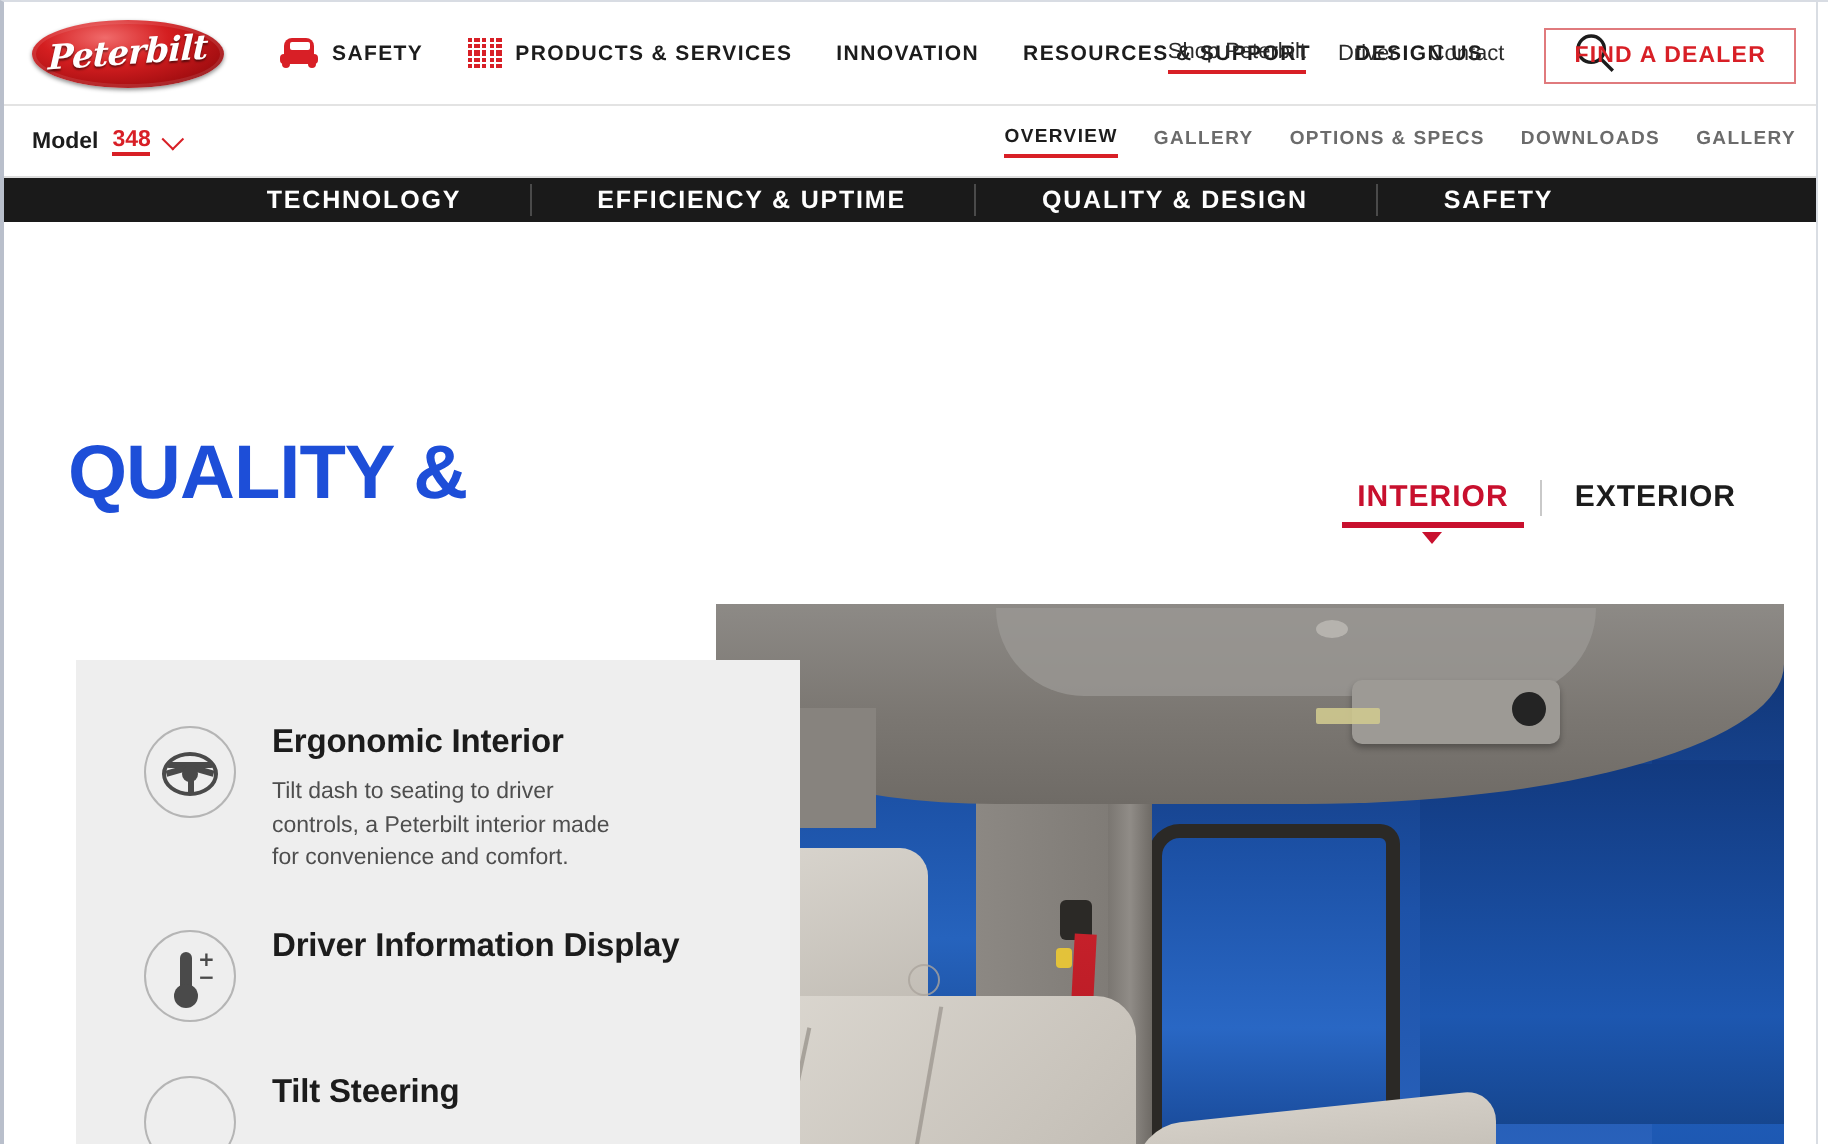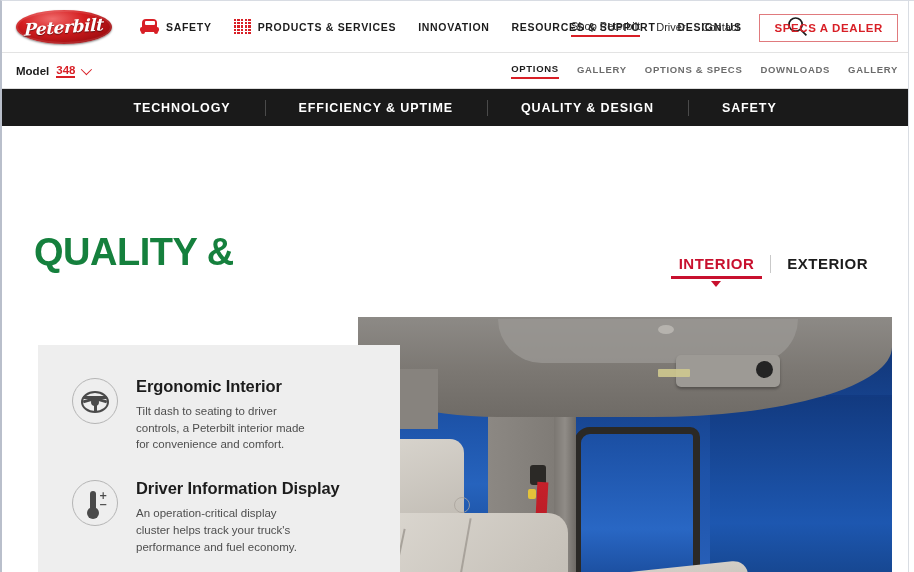--- a/index.html
+++ b/index.html
@@ -132,40 +132,40 @@
   }
   .subnav { position: absolute; right: 10px; display: flex; gap: 18px; align-items: center; }
   .subnav-item {
     font-size: 9.5px; font-weight: bold; letter-spacing: .7px;
     color: #6b6b6b; cursor: pointer; padding-bottom: 3px; white-space: nowrap;
   }
   .subnav-item.active { color: #1c1c1c; border-bottom: 2px solid #d81f26; }
 
   
   .blacknav {
-    height: 37px; width: 906px; background: #1a1a1a;
+    height: 22px; width: 906px; background: #1a1a1a;
     display: flex; align-items: center; justify-content: center; gap: 0;
   }
   .blacknav-item {
     color: #ffffff; font-size: 12.5px; font-weight: bold; letter-spacing: .9px;
     padding: 0 34px; cursor: pointer; line-height: 26px; white-space: nowrap;
     position: relative;
   }
   .blacknav-item + .blacknav-item::before {
     content: ""; position: absolute; left: 0; top: 5px;
     width: 1px; height: 16px; background: #4a4a4a;
   }
 
   
   .content { position: relative; width: 906px; height: 434px; background: #ffffff; }
 
   .page-title {
     position: absolute; left: 32px; top: 108px;
     font-size: 38px; font-weight: bold; line-height: 0.97;
-    letter-spacing: -0.5px; color: #15803d;
+    letter-spacing: -0.5px; color: #1d4ed8;
   }
 
   .toggle-tabs {
     position: absolute; right: 24px; top: 128px;
     display: flex; align-items: center; gap: 0;
   }
   .toggle-tab {
     font-size: 15px; font-weight: bold; letter-spacing: .5px;
     color: #1c1c1c; cursor: pointer; padding: 0 16px;
     position: relative;
@@ -427,31 +427,31 @@
           <circle cx="8.6" cy="8.6" r="6.6" fill="none" stroke="#1c1c1c" stroke-width="1.7"></circle>
           <line x1="13.4" y1="13.4" x2="19.4" y2="19.4" stroke="#1c1c1c" stroke-width="1.7"></line>
         </svg>
       </div>
     </div>
 
     <div class="utilnav">
       <span class="utilitem active">Shop Peterbilt</span>
       <span class="utilitem">Driver</span>
       <span class="utilitem">Contact</span>
-      <span class="dealer-btn">SPECS A DEALER</span>
+      <span class="dealer-btn">FIND A DEALER</span>
     </div>
   </div>
 
   <div class="modelbar">
     <span class="model-label">Model</span>
     <span class="model-value">348</span>
     <span class="model-caret"></span>
 
     <div class="subnav">
-      <span class="subnav-item active">OPTIONS</span>
+      <span class="subnav-item active">OVERVIEW</span>
       <span class="subnav-item">GALLERY</span>
       <span class="subnav-item">OPTIONS &amp; SPECS</span>
       <span class="subnav-item">DOWNLOADS</span>
       <span class="subnav-item">GALLERY</span>
     </div>
   </div>
 
   <div class="blacknav">
     <span class="blacknav-item">TECHNOLOGY</span>
     <span class="blacknav-item">EFFICIENCY &amp; UPTIME</span>
@@ -523,21 +523,20 @@
 
       <div class="feature">
         <span class="feat-icon icon-temp">
           <span class="stem"></span>
             <span class="bulb"></span>
           <span class="plus">+</span>
             <span class="minus">−</span>
         </span>
         <div class="feat-text">
           <div class="feat-title">Driver Information Display</div>
-          <div class="feat-desc">An operation-critical display cluster helps track your truck's performance and fuel economy.</div>
         </div>
       </div>
 
       <div class="feature">
         <span class="feat-icon icon-wheel">
           
           
           
         </span>
         <div class="feat-text">

